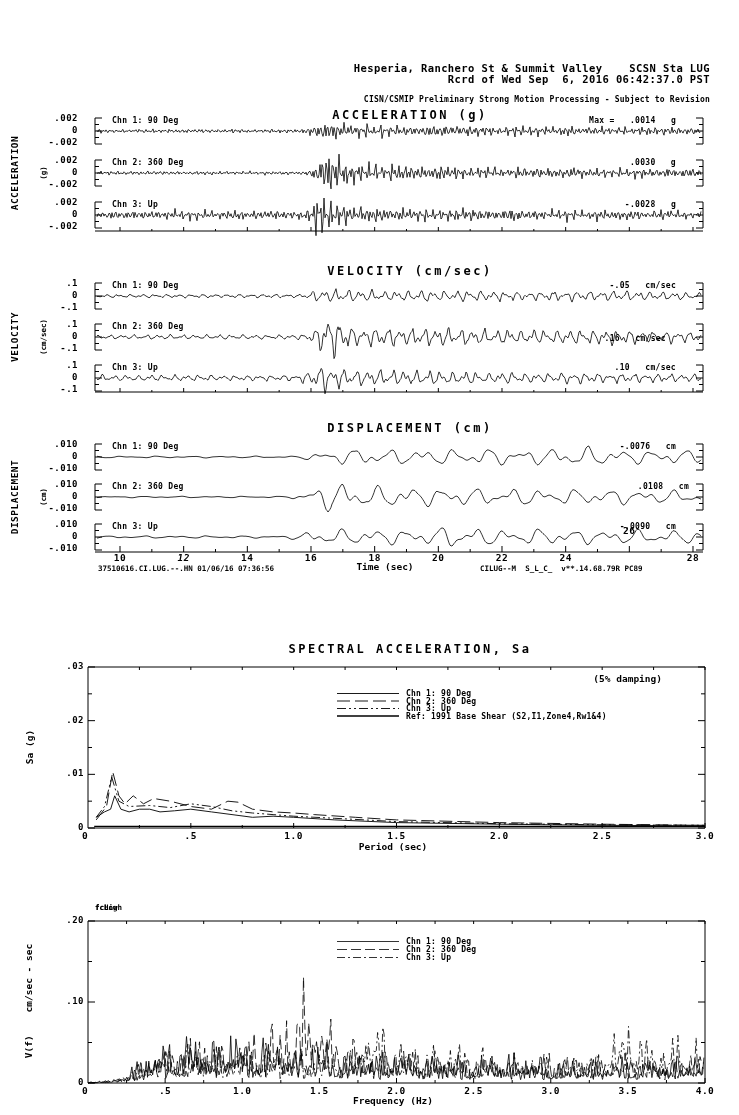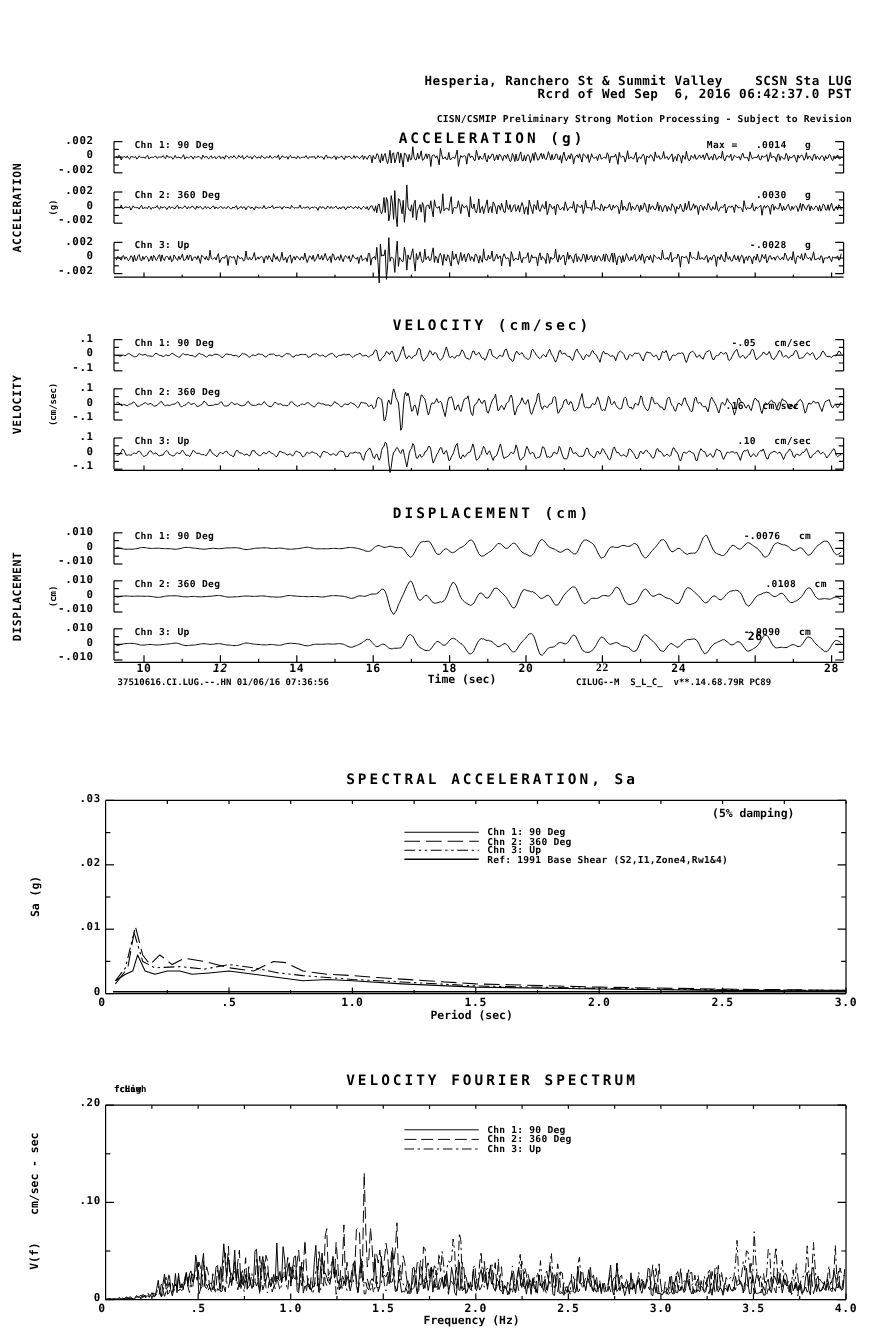--- a/index.html
+++ b/index.html
@@ -346,21 +346,21 @@
       <div style="position: absolute; line-height: 1; white-space: pre; top: 532px; font-size: 9px; letter-spacing: 0.5px; right: 661px;">0</div>
       <div style="position: absolute; line-height: 1; white-space: pre; top: 544px; font-size: 9px; letter-spacing: 0.5px; right: 661px;">-.010</div>
       <div style="position: absolute; line-height: 1; white-space: pre; top: 523px; font-size: 8px; letter-spacing: 0.3px; left: 112px;">Chn 3: Up</div>
       <div style="position: absolute; line-height: 1; white-space: pre; top: 523px; font-size: 8px; letter-spacing: 0.3px; right: 63px;">-.0090   cm</div>
       <div style="position: absolute; line-height: 1; white-space: pre; top: 553px; font-size: 9.5px; letter-spacing: 0.5px; left: 120px; transform: translateX(-50%);">10</div>
       <div style="position: absolute; line-height: 1; white-space: pre; top: 553px; font-size: 9.5px; letter-spacing: 0.5px; left: 183.667px; transform: translateX(-50%); font-style: italic;">12</div>
       <div style="position: absolute; line-height: 1; white-space: pre; top: 553px; font-size: 9.5px; letter-spacing: 0.5px; left: 247.333px; transform: translateX(-50%);">14</div>
       <div style="position: absolute; line-height: 1; white-space: pre; top: 553px; font-size: 9.5px; letter-spacing: 0.5px; left: 311px; transform: translateX(-50%);">16</div>
       <div style="position: absolute; line-height: 1; white-space: pre; top: 553px; font-size: 9.5px; letter-spacing: 0.5px; left: 374.666px; transform: translateX(-50%);">18</div>
       <div style="position: absolute; line-height: 1; white-space: pre; top: 553px; font-size: 9.5px; letter-spacing: 0.5px; left: 438.333px; transform: translateX(-50%);">20</div>
-      <div style="position: absolute; line-height: 1; white-space: pre; top: 553px; font-size: 9.5px; letter-spacing: 0.5px; left: 502px; transform: translateX(-50%); font-family: Liberation Serif, serif;">22</div>
+      <div style="position: absolute; line-height: 1; white-space: pre; top: 553px; font-size: 9.5px; letter-spacing: 0.5px; left: 502px; transform: translateX(-50%);">22</div>
       <div style="position: absolute; line-height: 1; white-space: pre; top: 553px; font-size: 9.5px; letter-spacing: 0.5px; left: 565.666px; transform: translateX(-50%);">24</div>
       <div style="position: absolute; line-height: 1; white-space: pre; top: 526px; font-size: 9.5px; letter-spacing: 0.5px; left: 629.333px; transform: translateX(-50%);">26</div>
       <div style="position: absolute; line-height: 1; white-space: pre; top: 553px; font-size: 9.5px; letter-spacing: 0.5px; left: 692.999px; transform: translateX(-50%);">28</div>
       <div style="position: absolute; line-height: 1; white-space: pre; top: 823px; font-size: 9px; letter-spacing: 0.5px; right: 655px;">0</div>
       <div style="position: absolute; line-height: 1; white-space: pre; top: 769.333px; font-size: 9px; letter-spacing: 0.5px; right: 655px; text-align: right;">.01</div>
       <div style="position: absolute; line-height: 1; white-space: pre; top: 715.666px; font-size: 9px; letter-spacing: 0.5px; right: 655px;">.02</div>
       <div style="position: absolute; line-height: 1; white-space: pre; top: 661.999px; font-size: 9px; letter-spacing: 0.5px; right: 655px;">.03</div>
       <div style="position: absolute; line-height: 1; white-space: pre; top: 831px; font-size: 9.5px; letter-spacing: 0.5px; left: 85px; transform: translateX(-50%);">0</div>
       <div style="position: absolute; line-height: 1; white-space: pre; top: 831px; font-size: 9.5px; letter-spacing: 0.5px; left: 190.834px; transform: translateX(-50%);">.5</div>
       <div style="position: absolute; line-height: 1; white-space: pre; top: 831px; font-size: 9.5px; letter-spacing: 0.5px; left: 293.667px; transform: translateX(-50%);">1.0</div>
@@ -406,18 +406,17 @@
 
   <div class="t ctr" style="left:385px;top:562px;font-size:9.5px">Time (sec)</div>
   <div class="t" style="left:98px;top:565px;font-size:7.5px">37510616.CI.LUG.--.HN 01/06/16 07:36:56</div>
   <div class="t" style="left:480px;top:565px;font-size:7.5px">CILUG--M  S_L_C_  v**.14.68.79R PC89</div>
 
   <div class="ptitle" style="top:642px">SPECTRAL ACCELERATION, Sa</div>
   <div class="t" style="right:77px;top:674px;font-size:9.5px">(5% damping)</div>
   <div class="t ctr" style="left:393px;top:842px;font-size:9.5px">Period (sec)</div>
   <div class="vlab" style="left:30px;top:747px;font-size:9.5px">Sa (g)</div>
 
-  <div class="ptitle" style="top:893px">VELOCITY FOURIER SPECTRUM</div>
   <div class="t" style="left:95px;top:904px;font-size:7.5px">fcLow</div>
   <div class="t" style="left:95px;top:904px;font-size:7.5px">fcHigh</div>
   <div class="t ctr" style="left:393px;top:1096px;font-size:9.5px">Frequency (Hz)</div>
   <div class="vlab" style="left:29px;top:1001px;font-size:9.5px">V(f)    cm/sec - sec</div>
 </div>
 
 </body></html>

